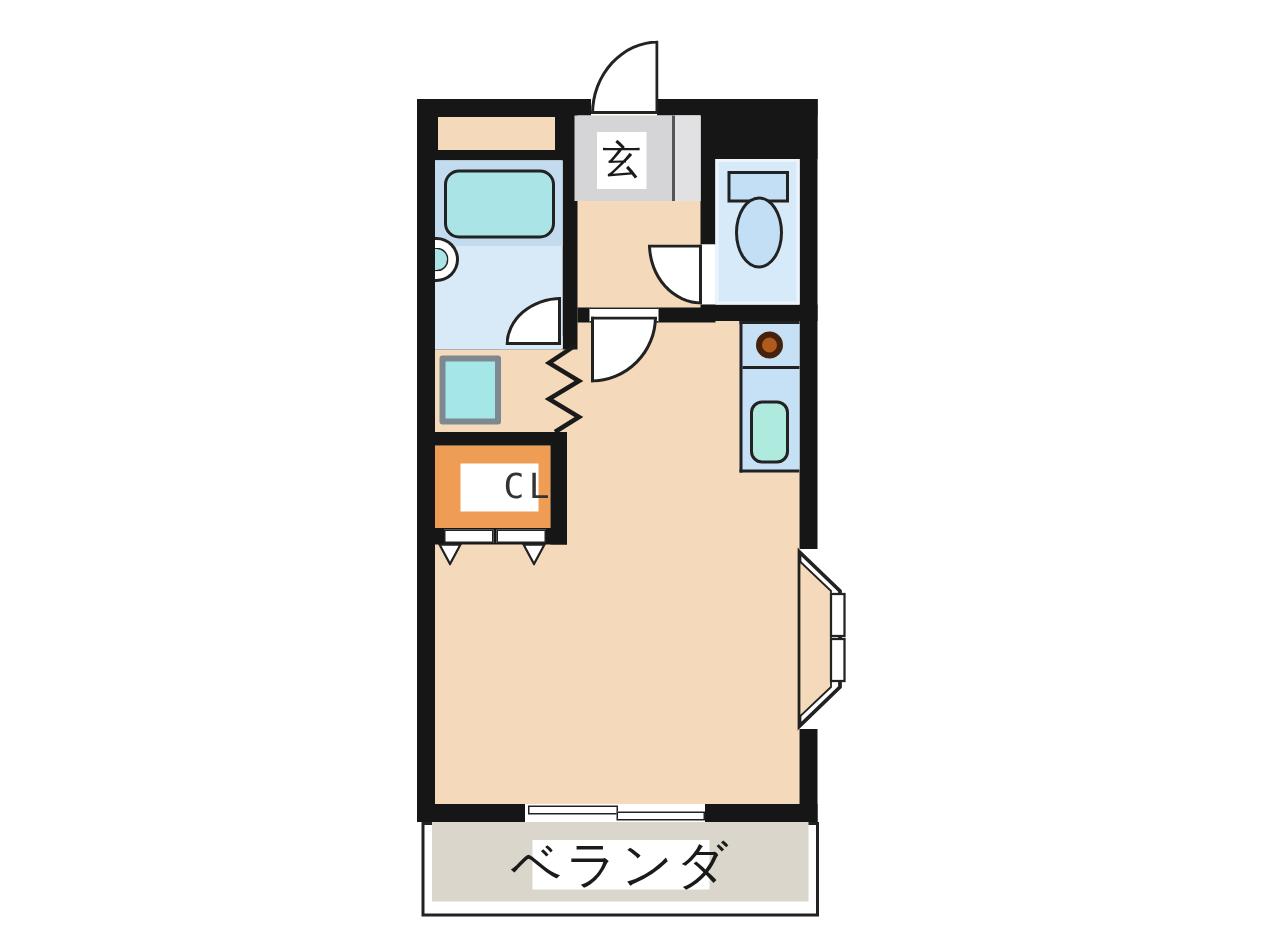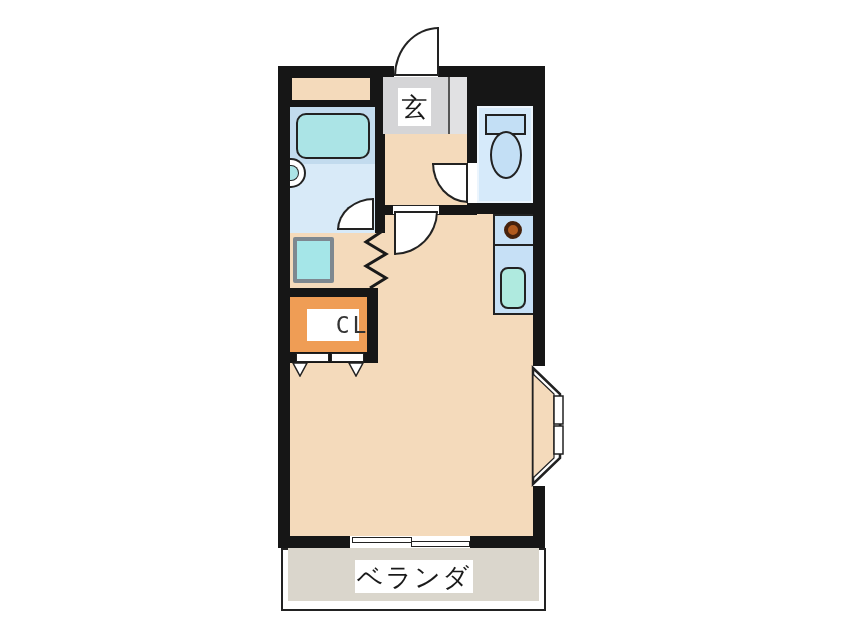--- a/index.html
+++ b/index.html
@@ -109,17 +109,17 @@
     <rect x="23" y="36" width="9" height="28" fill="#ffffff" stroke="#222" stroke-width="1.5"></rect>
     <rect x="23" y="66" width="9" height="28" fill="#ffffff" stroke="#222" stroke-width="1.5"></rect>
   </svg>
 
   <div class="white" style="left:350px;top:536px;width:120px;height:12px;"></div>
   <div style="left:352px;top:537px;width:60px;height:6px;background:#fff;border:1px solid #222;"></div>
   <div style="left:411px;top:541px;width:59px;height:6px;background:#fff;border:1px solid #222;"></div>
 
   <div style="left:281px;top:548px;width:265px;height:63px;background:#fff;border:2px solid #222;"></div>
   <div style="left:288px;top:548px;width:251px;height:53px;background:#DAD6CC;"></div>
-  <div class="label-box" style="left:355px;top:560px;width:118px;height:33px;font-size:26px;letter-spacing:2px;">
+  <div class="label-box" style="left:355px;top:560px;width:118px;height:33px;font-size:34px;letter-spacing:2px;">
     <span style="position:static;">ベランダ</span>
   </div>
 
 </div>
 
 </body></html>

